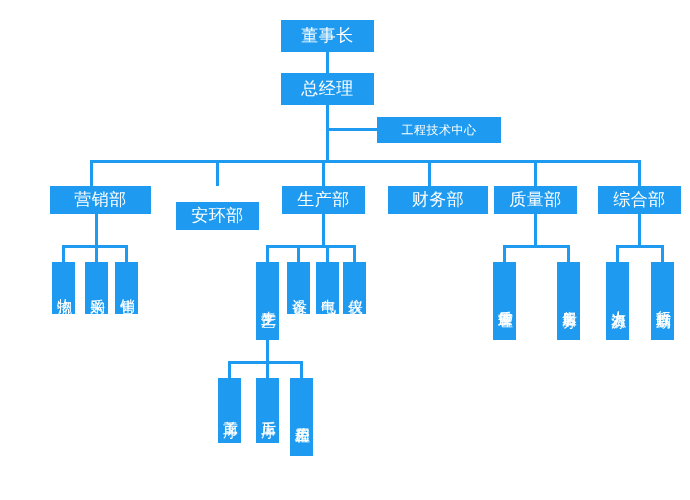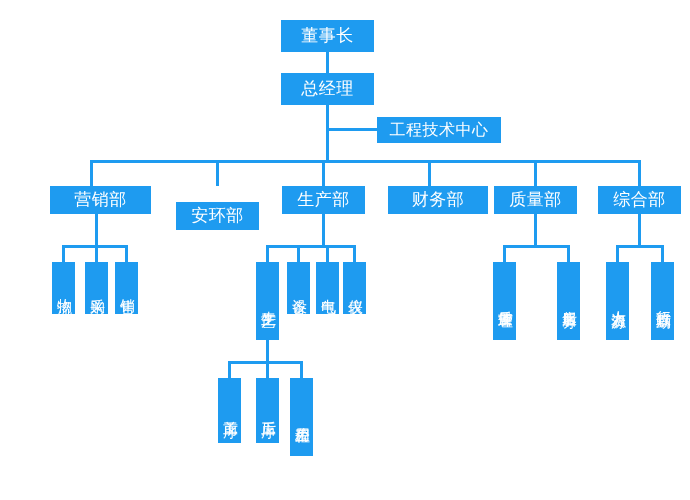--- a/index.html
+++ b/index.html
@@ -53,21 +53,21 @@
   <div class="node h" style="left:281px; top:20px; width:93px; height:32px;">董事长</div>
 
   <div class="ln" style="left:326px; top:52px; width:3px; height:21px;"></div>
 
   <div class="node h" style="left:281px; top:73px; width:93px; height:32px;">总经理</div>
 
   <div class="ln" style="left:326px; top:105px; width:3px; height:58px;"></div>
 
   <div class="ln" style="left:329px; top:128px; width:49px; height:3px;"></div>
 
-  <div class="node h" style="left:377px; top:117px; width:124px; height:26px; font-size:16px;">工程技术中心</div>
+  <div class="node h" style="left:377px; top:117px; width:124px; height:26px; font-size:12px;">工程技术中心</div>
 
   <div class="ln" style="left:90px; top:160px; width:551px; height:3px;"></div>
 
   <div class="ln" style="left:90px; top:160px; width:3px; height:26px;"></div>
   <div class="ln" style="left:216px; top:160px; width:3px; height:26px;"></div>
   <div class="ln" style="left:322px; top:160px; width:3px; height:26px;"></div>
   <div class="ln" style="left:428px; top:160px; width:3px; height:26px;"></div>
   <div class="ln" style="left:534px; top:160px; width:3px; height:26px;"></div>
   <div class="ln" style="left:638px; top:160px; width:3px; height:26px;"></div>
 

